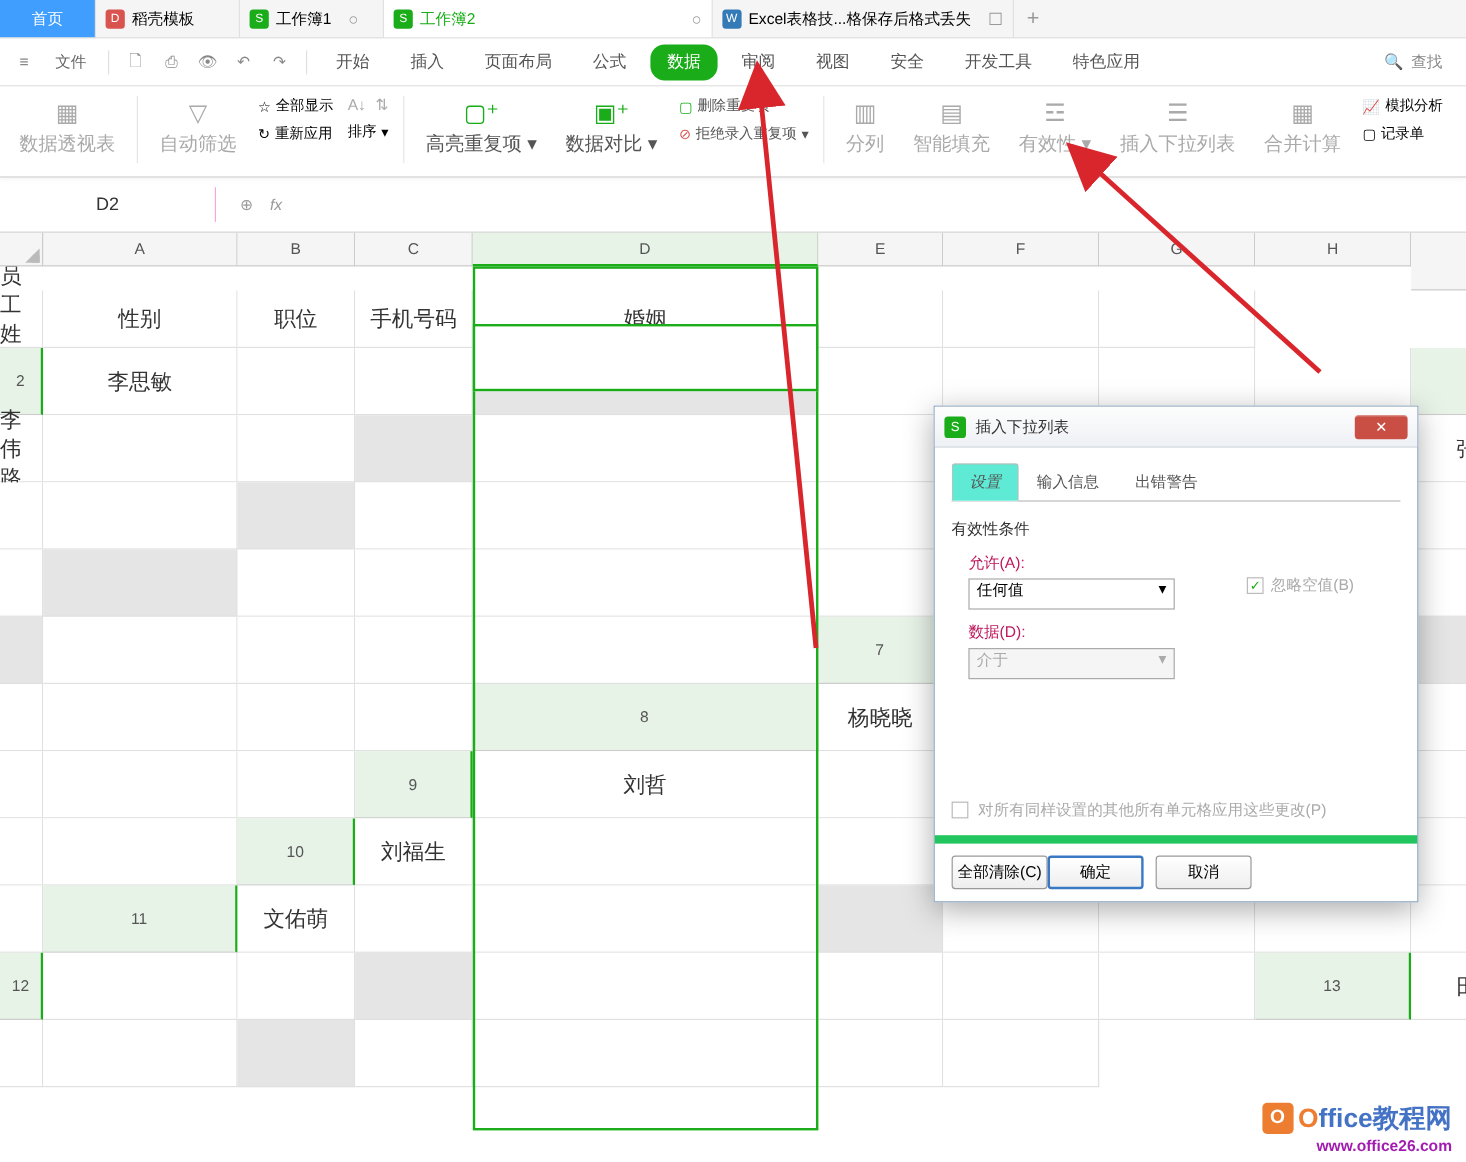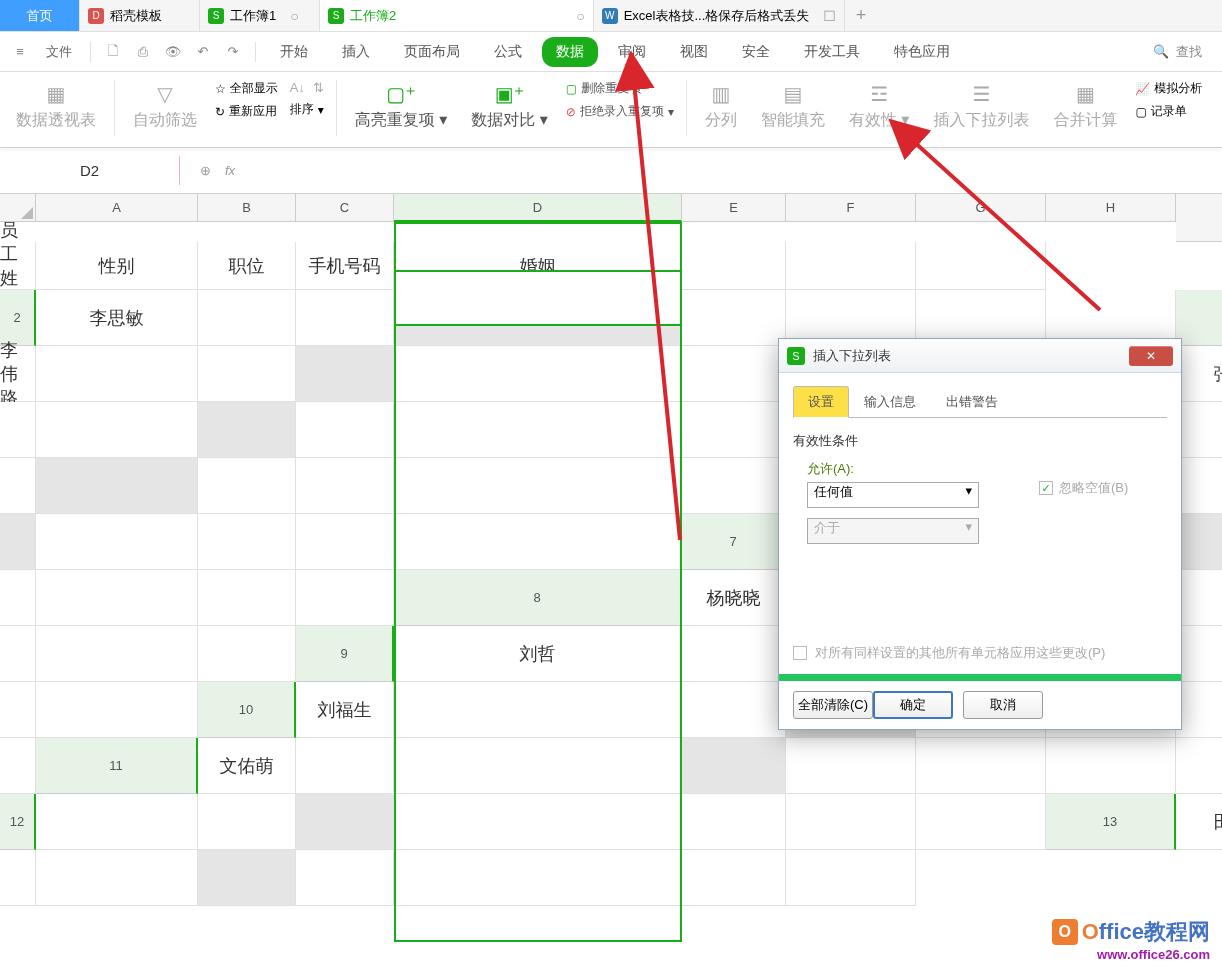--- a/index.html
+++ b/index.html
@@ -60,23 +60,23 @@
     
     
     .dialog { position: absolute; top: 338px; left: 778px; width: 404px; background: #fff; border: 1px solid #8fa8c0; box-shadow: 0 6px 24px rgba(0,0,0,0.35); }
     .dialog-title { display: flex; align-items: center; height: 34px; padding: 0 8px; background: linear-gradient(#fdfdfd, #eef1f5); border-bottom: 1px solid #d0d6dd; }
     .dialog-title-icon { width: 18px; height: 18px; background: #1aad19; border-radius: 3px; margin-right: 8px; display: flex; align-items: center; justify-content: center; color: #fff; font-size: 11px; }
     .dialog-title-text { flex: 1; font-size: 13px; color: #333; }
     .dialog-close { width: 44px; height: 20px; background: #c94f44; border-radius: 3px; color: #fff; display: flex; align-items: center; justify-content: center; font-size: 12px; cursor: pointer; box-shadow: inset 0 1px 0 rgba(255,255,255,0.3); }
     .dialog-body { padding: 12px 14px; }
     .dialog-tabs { display: flex; border-bottom: 1px solid #bbb; margin-bottom: 14px; }
     .dialog-tab { padding: 6px 14px; font-size: 13px; color: #555; cursor: pointer; border: 1px solid transparent; position: relative; top: 1px; }
-    .dialog-tab.active { border: 1px solid #bbb; border-bottom-color: #fff; background: #fde047; border-radius: 3px 3px 0 0; }
+    .dialog-tab.active { border: 1px solid #bbb; border-bottom-color: #fff; background: #5eead4; border-radius: 3px 3px 0 0; font-style: italic; }
     .fieldset-label { font-size: 13px; color: #333; margin-bottom: 10px; }
-    .form-row { margin: 6px 0 4px 14px; font-size: 13px; color: #4d7c0f; }
+    .form-row { margin: 6px 0 4px 14px; font-size: 13px; color: #be185d; }
     .form-select { width: 172px; height: 26px; border: 1px solid #aaa; background: #fff; padding: 0 6px; font-size: 13px; display: flex; align-items: flex-start; justify-content: space-between; margin: 4px 0 10px 14px; }
     .form-select.disabled { color: #aaa; background: #f5f5f5; }
     .form-check-inline { display: inline-flex; align-items: center; gap: 6px; color: #aaa; font-size: 13px; position: absolute; left: 260px; top: 106px; }
     .checkbox-dis { width: 14px; height: 14px; border: 1px solid #bbb; display: inline-flex; align-items: center; justify-content: center; color: #1aad19; font-size: 11px; }
     .dialog-check-row { display: flex; align-items: center; gap: 8px; margin-top: 100px; font-size: 13px; color: #aaa; }
     .dialog-footer { display: flex; justify-content: flex-start; padding: 10px 14px; border-top: 7px solid #22c55e; }
     .dialog-btn { min-width: 80px; height: 28px; border: 1px solid #999; background: linear-gradient(#fff,#eee); border-radius: 3px; font-size: 13px; cursor: pointer; display: flex; align-items: center; justify-content: center; }
     .dialog-btn.primary { border: 2px solid #3a78c4; }
     .footer-right { display: flex; gap: 10px; }
     
@@ -396,20 +396,21 @@
     <div class="fieldset-label">有效性条件</div>
     <div class="form-row">允许(A):</div>
     <div class="form-select">
       <span>任何值</span>
         <span>▾</span>
     </div>
     <div class="form-check-inline">
       <span class="checkbox-dis">✓</span>
       <span>忽略空值(B)</span>
     </div>
+    <div class="form-row">数据(D):</div>
     <div class="form-select disabled">
       <span>介于</span>
         <span>▾</span>
     </div>
     <div class="dialog-check-row">
       <span class="checkbox-dis" style="color:transparent">✓</span>
       <span>对所有同样设置的其他所有单元格应用这些更改(P)</span>
     </div>
   </div>
   <div class="dialog-footer">

